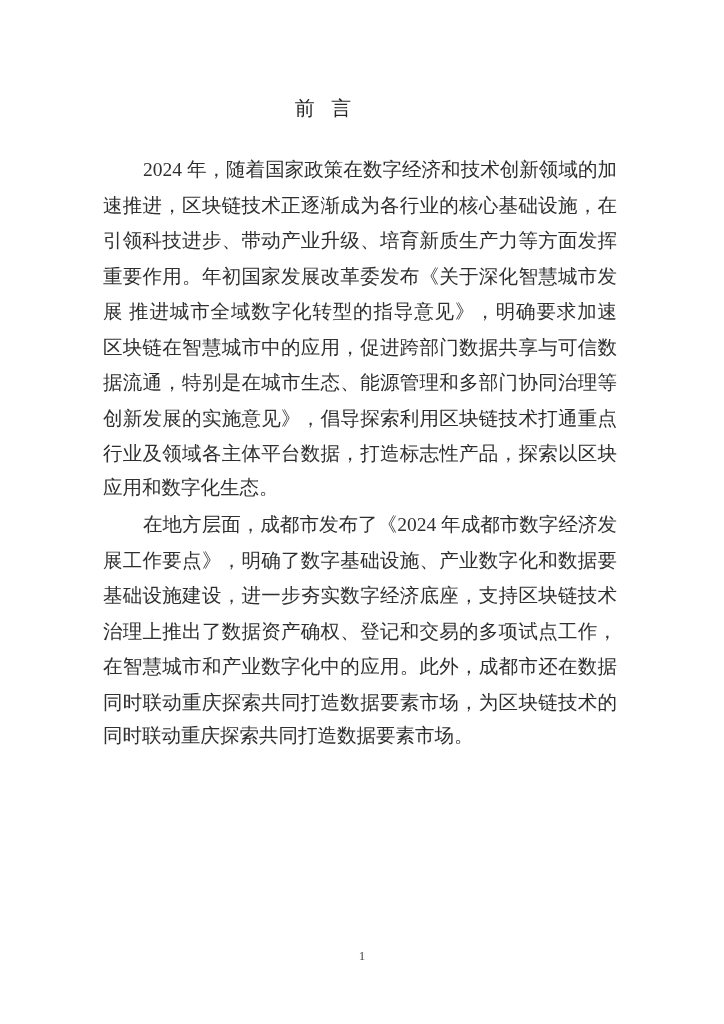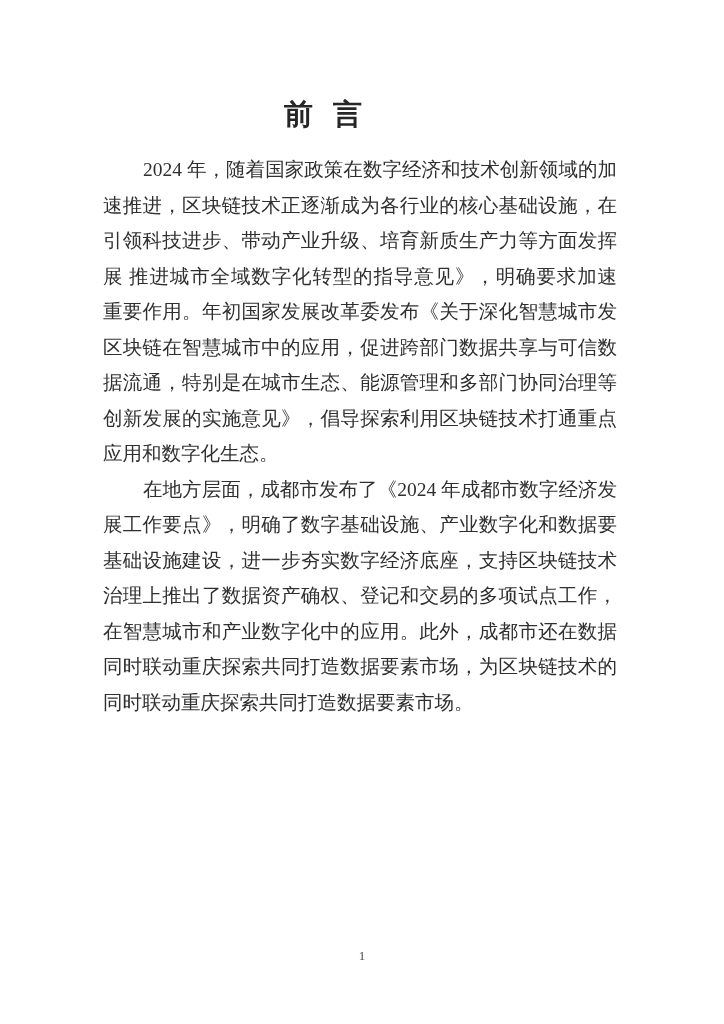--- a/index.html
+++ b/index.html
@@ -16,22 +16,22 @@
     font-family: "Liberation Serif", "DejaVu Serif", serif;
     color: #2f2f2f;
   }
   .doc-title {
     position: absolute;
     top: 95px;
     left: 0;
     width: 648px;
     text-align: center;
     font-family: "DejaVu Sans", "Liberation Sans", sans-serif;
-    font-weight: 700;
-    font-size: 29px;
+    font-weight: 400;
+    font-size: 20px;
     letter-spacing: 2px;
     word-spacing: 6px;
     color: #262626;
   }
   .doc-body {
     position: absolute;
     left: 103px;
     top: 152px;
     width: 514px;
   }
@@ -47,20 +47,21 @@
     text-align-last: justify;
     white-space: normal;
     overflow: hidden;
     color: #2f2f2f;
   }
   .line.indent {
     text-indent: 40px;
   }
   .line.para-end {
     text-align-last: left;
+    font-family: Liberation Mono, monospace;
   }
   .page-number {
     position: absolute;
     top: 948px;
     left: 0;
     width: 724px;
     text-align: center;
     font-size: 13px;
     color: #4a4a4a;
     font-family: "Liberation Serif", "DejaVu Serif", serif;
@@ -70,25 +71,26 @@
 <body>
 
 <div class="page">
   <div class="doc-title">前 言</div>
 
   <div class="doc-body">
       <div class="paragraph">
         <div class="line indent">2024 年，随着国家政策在数字经济和技术创新领域的加</div>
         <div class="line">速推进，区块链技术正逐渐成为各行业的核心基础设施，在</div>
         <div class="line">引领科技进步、带动产业升级、培育新质生产力等方面发挥</div>
+        <div class="line">重要作用。年初国家发展改革委发布《关于深化智慧城市发</div>
         <div class="line">展 推进城市全域数字化转型的指导意见》，明确要求加速</div>
-        <div class="line">重要作用。年初国家发展改革委发布《关于深化智慧城市发</div>
         <div class="line">区块链在智慧城市中的应用，促进跨部门数据共享与可信数</div>
         <div class="line">据流通，特别是在城市生态、能源管理和多部门协同治理等</div>
         <div class="line">创新发展的实施意见》，倡导探索利用区块链技术打通重点</div>
+        <div class="line">行业及领域各主体平台数据，打造标志性产品，探索以区块</div>
         <div class="line para-end">应用和数字化生态。</div>
       </div>
       <div class="paragraph">
         <div class="line indent">在地方层面，成都市发布了《2024 年成都市数字经济发</div>
         <div class="line">展工作要点》，明确了数字基础设施、产业数字化和数据要</div>
         <div class="line">基础设施建设，进一步夯实数字经济底座，支持区块链技术</div>
         <div class="line">治理上推出了数据资产确权、登记和交易的多项试点工作，</div>
         <div class="line">在智慧城市和产业数字化中的应用。此外，成都市还在数据</div>
         <div class="line">同时联动重庆探索共同打造数据要素市场，为区块链技术的</div>
         <div class="line para-end">同时联动重庆探索共同打造数据要素市场。</div>

